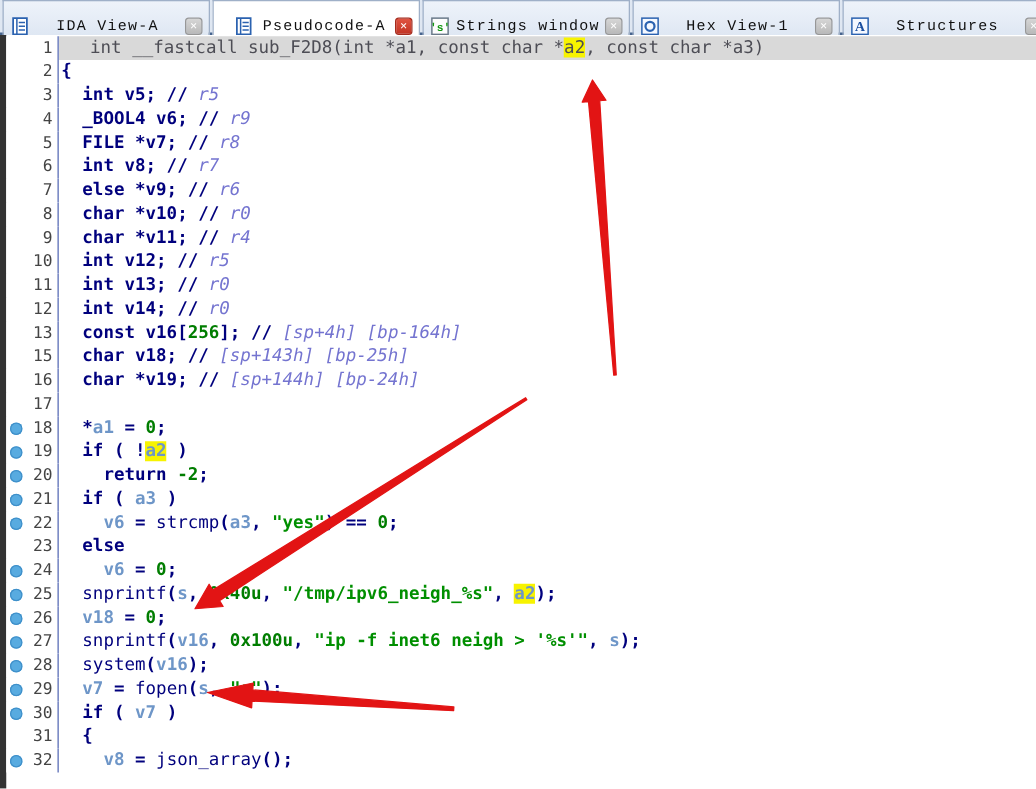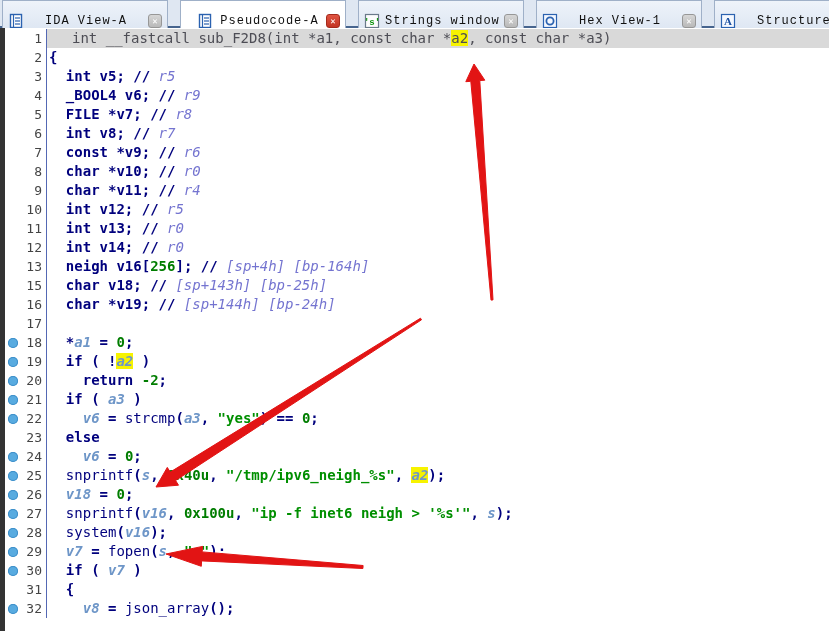--- a/index.html
+++ b/index.html
@@ -3,21 +3,21 @@
 <meta charset="utf-8">
 <style>
   html,body{margin:0;padding:0;background:#fff;}
   .screen{position:relative;width:829px;height:631px;overflow:hidden;background:#fff;
           font-family:"DejaVu Sans Mono",monospace;}
   
   .tabbar{position:absolute;top:0;left:0;width:829px;height:26px;background:#dfe7f2;
           border-bottom:2px solid var(--tabline,#46648e);display:flex;padding-left:2px;box-sizing:content-box;}
   .tab{flex:0 0 166px;width:166px;display:flex;align-items:center;gap:5px;padding:0 5px;
        background:linear-gradient(#eef3fa,#d8e2f0);border:1px solid #9fb0c8;border-bottom:none;
-       box-sizing:border-box;height:40px;margin-right:12px;cursor:default;}
+       box-sizing:border-box;height:40px;margin-right:2px;cursor:default;}
   .tab.active{background:#fff;padding-left:16px;}
   .tab .lbl{flex:1;text-align:center;font-family:"Liberation Mono",monospace;font-size:12px;
             letter-spacing:1px;color:#101010;white-space:nowrap;overflow:hidden;}
   .tab .close{flex:0 0 14px;width:14px;height:14px;border-radius:3px;background:linear-gradient(#d6d6d6,#b9b9b9);
               border:1px solid #979797;color:#fff;font-size:9px;line-height:13px;text-align:center;
               font-weight:bold;box-sizing:border-box;}
   .tab .close.red{background:linear-gradient(#e05442,#c23423);border-color:#a52a1c;}
   .tab .ticon{flex:0 0 16px;width:16px;height:16px;}
   
   .codepane{position:absolute;top:28px;left:0;width:829px;bottom:0;background:#fff;}
@@ -25,21 +25,21 @@
   .code{position:absolute;left:5px;top:1px;right:0;}
   .line{display:flex;height:19px;line-height:19px;font-size:14px;}
   .gut{flex:0 0 42px;position:relative;text-align:right;padding-right:4px;box-sizing:border-box;
        border-right:1px solid #5468b4;color:#444;font-size:13px;background:#fff;}
   .bp{position:absolute;left:3px;top:4.5px;width:10px;height:10px;border-radius:50%;
       background:var(--bp,#58abe0);box-shadow:inset 0 0 0 1px #3f8fc9;}
   .src{flex:1;white-space:pre;padding-left:2px;}
   .line.cur .src{background:var(--curbg,#d9d9d9);padding-left:25px;}
   .tk-k{color:var(--kw,#00007d);font-weight:bold;}
   .tk-g{color:var(--proto,#4d4d55);}
-  .tk-v{color:var(--vr,#6e96c8);font-weight:bold;font-style:italic;}
+  .tk-v{color:var(--vr,#6e96c8);font-weight:bold;}
   .tk-n{color:var(--num,#007d00);font-weight:bold;}
   .tk-s{color:var(--str,#008f00);font-weight:bold;}
   .tk-c{color:var(--cmt,#7474d0);font-style:italic;}
   .tk-f{color:var(--kw,#00007d);font-weight:normal;}
   .hl{background:var(--hlbg,#f7f300);}
   
   .arrows{position:absolute;top:0;left:0;width:829px;height:631px;pointer-events:none;z-index:5;}
 </style>
 </head>
 <body>
@@ -115,21 +115,21 @@
         <div class="line">
           <span class="gut"><span>5</span></span>
           <span class="src"><span class="tk-k">  FILE *v7; // </span><span class="tk-c">r8</span></span>
         </div>
         <div class="line">
           <span class="gut"><span>6</span></span>
           <span class="src"><span class="tk-k">  int v8; // </span><span class="tk-c">r7</span></span>
         </div>
         <div class="line">
           <span class="gut"><span>7</span></span>
-          <span class="src"><span class="tk-k">  const *v9; // </span><span class="tk-c">r6</span></span>
+          <span class="src"><span class="tk-k">  else *v9; // </span><span class="tk-c">r6</span></span>
         </div>
         <div class="line">
           <span class="gut"><span>8</span></span>
           <span class="src"><span class="tk-k">  char *v10; // </span><span class="tk-c">r0</span></span>
         </div>
         <div class="line">
           <span class="gut"><span>9</span></span>
           <span class="src"><span class="tk-k">  char *v11; // </span><span class="tk-c">r4</span></span>
         </div>
         <div class="line">
@@ -139,21 +139,21 @@
         <div class="line">
           <span class="gut"><span>11</span></span>
           <span class="src"><span class="tk-k">  int v13; // </span><span class="tk-c">r0</span></span>
         </div>
         <div class="line">
           <span class="gut"><span>12</span></span>
           <span class="src"><span class="tk-k">  int v14; // </span><span class="tk-c">r0</span></span>
         </div>
         <div class="line">
           <span class="gut"><span>13</span></span>
-          <span class="src"><span class="tk-k">  neigh v16[</span><span class="tk-n">256</span><span class="tk-k">]; // </span><span class="tk-c">[sp+4h] [bp-164h]</span></span>
+          <span class="src"><span class="tk-k">  const v16[</span><span class="tk-n">256</span><span class="tk-k">]; // </span><span class="tk-c">[sp+4h] [bp-164h]</span></span>
         </div>
         <div class="line">
           <span class="gut"><span>15</span></span>
           <span class="src"><span class="tk-k">  char v18; // </span><span class="tk-c">[sp+143h] [bp-25h]</span></span>
         </div>
         <div class="line">
           <span class="gut"><span>16</span></span>
           <span class="src"><span class="tk-k">  char *v19; // </span><span class="tk-c">[sp+144h] [bp-24h]</span></span>
         </div>
         <div class="line">

